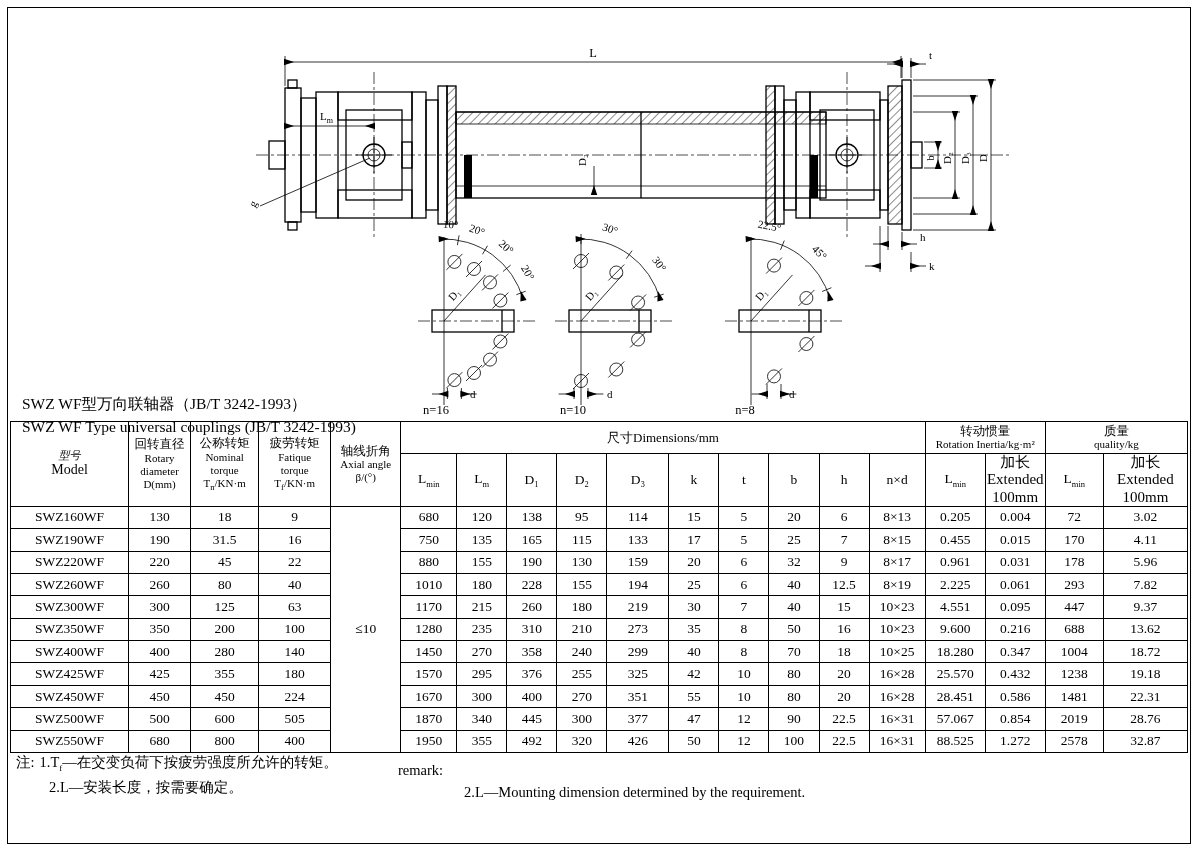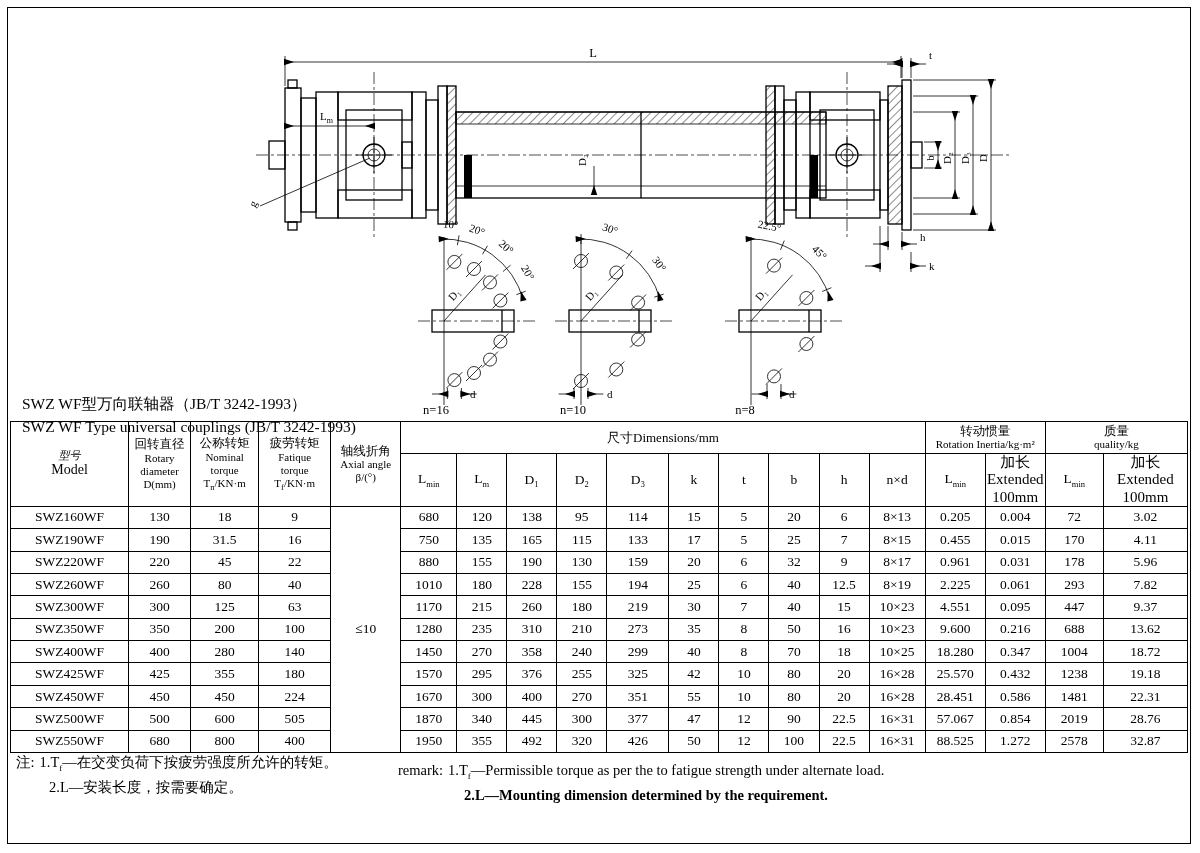--- a/index.html
+++ b/index.html
@@ -30,21 +30,21 @@
   table.spec tr.bandrow th{height:31px;}
   table.spec tbody td{height:21.4px;font-size:13.5px;}
   table.spec sub{font-size:8.5px;}
   table.spec th.ext div{font-size:15px;line-height:1.15;}
 
   .notes{position:absolute;left:8px;top:743px;width:1168px;font-size:14.5px;line-height:1.55;}
   .note-line{display:flex;white-space:nowrap;}
   .nlabel{flex:none;padding-right:5px;}
   .indent-zh{padding-left:33px;}
   .note-en{position:absolute;left:382px;top:8px;}
-  .indent-en{padding-left:66px;font-weight:bold;}
+  .indent-en{padding-left:66px;}
   .notes sub{font-size:9px;}
 </style>
 </head>
 <body>
 
 <div class="page">
  <div class="frame">
 
   <svg class="drawing" width="1180" height="412" viewBox="0 0 1180 412">
     <defs>
@@ -583,21 +583,20 @@
         <span class="nlabel">注:</span>
         <span><span>1.T</span><sub>f</sub><span>—在交变负荷下按疲劳强度所允许的转矩。</span></span>
       </div>
       <div class="note-line indent-zh">
         <span>2.L—安装长度，按需要确定。</span>
       </div>
     </div>
     <div class="note-en">
       <div class="note-line">
         <span class="nlabel">remark:</span>
-        <span><span>1.T</span><sub>f</sub><span>—Permissible torque as per the to fatigue strength under alternate load.</span></span>
       </div>
       <div class="note-line indent-en">
         <span>2.L—Mounting dimension determined by the requirement.</span>
       </div>
     </div>
   </div>
 
  </div>
 </div>
 

